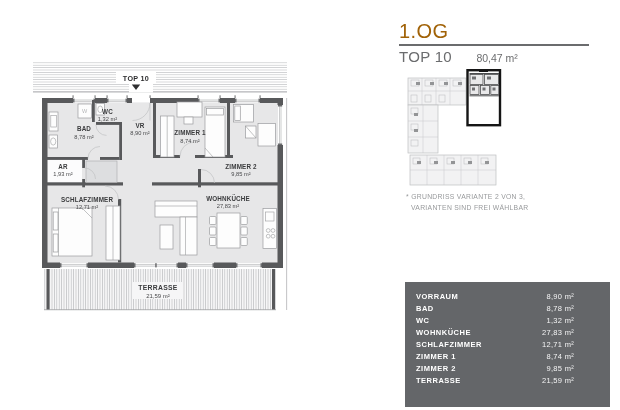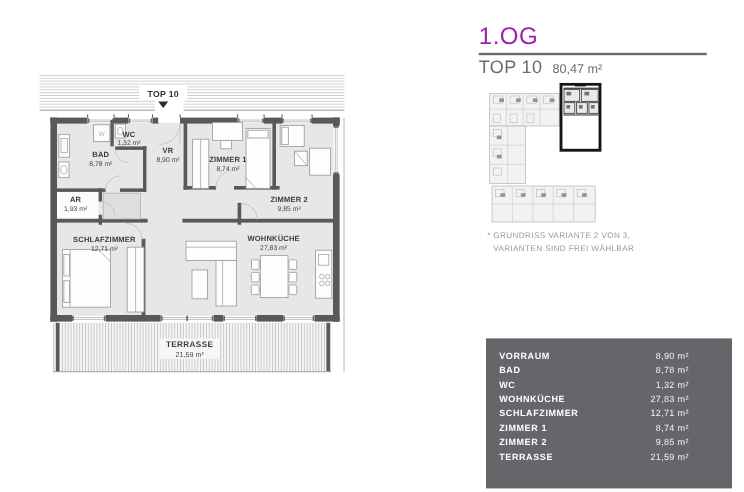--- a/index.html
+++ b/index.html
@@ -1,24 +1,24 @@
 <!DOCTYPE html>
 <html><head>
 <meta charset="utf-8">
 <style>
   html,body{margin:0;padding:0;background:#fff;}
   .canvas{position:relative;width:620px;height:410px;background:#ffffff;overflow:hidden;
           font-family:"Liberation Sans",sans-serif;}
   
   .floor-title{position:absolute;left:399px;top:21px;font-size:20px;line-height:20px;
-               color:#a21caf;letter-spacing:0.4px;}
+               color:#a16207;letter-spacing:0.4px;}
   .title-rule{position:absolute;left:399px;top:44px;width:190px;height:2px;background:#6b6c6e;}
   .unit-line{position:absolute;left:399px;top:48px;color:#6b6c6e;white-space:nowrap;}
   .unit-name{font-size:15px;letter-spacing:0.3px;}
-  .unit-area{font-size:10.5px;margin-left:4px;}
+  .unit-area{font-size:10.5px;margin-left:20px;}
   .variant-note{position:absolute;left:406px;top:192px;font-size:6.8px;line-height:1.6;
                 color:#97999b;letter-spacing:0.3px;}
   
   .area-table{position:absolute;left:405px;top:282px;width:205px;height:125px;background:#646669;
               box-sizing:border-box;padding:8px 0 21px 0;display:flex;flex-direction:column;
               justify-content:space-between;}
   .trow{display:flex;justify-content:space-between;align-items:center;
         padding-left:11px;padding-right:36px;height:12px;}
   .tlabel{font-size:7.5px;font-weight:bold;color:#ffffff;letter-spacing:0.5px;}
   .tvalue{font-size:7.5px;color:#f4f4f5;letter-spacing:0.3px;}

